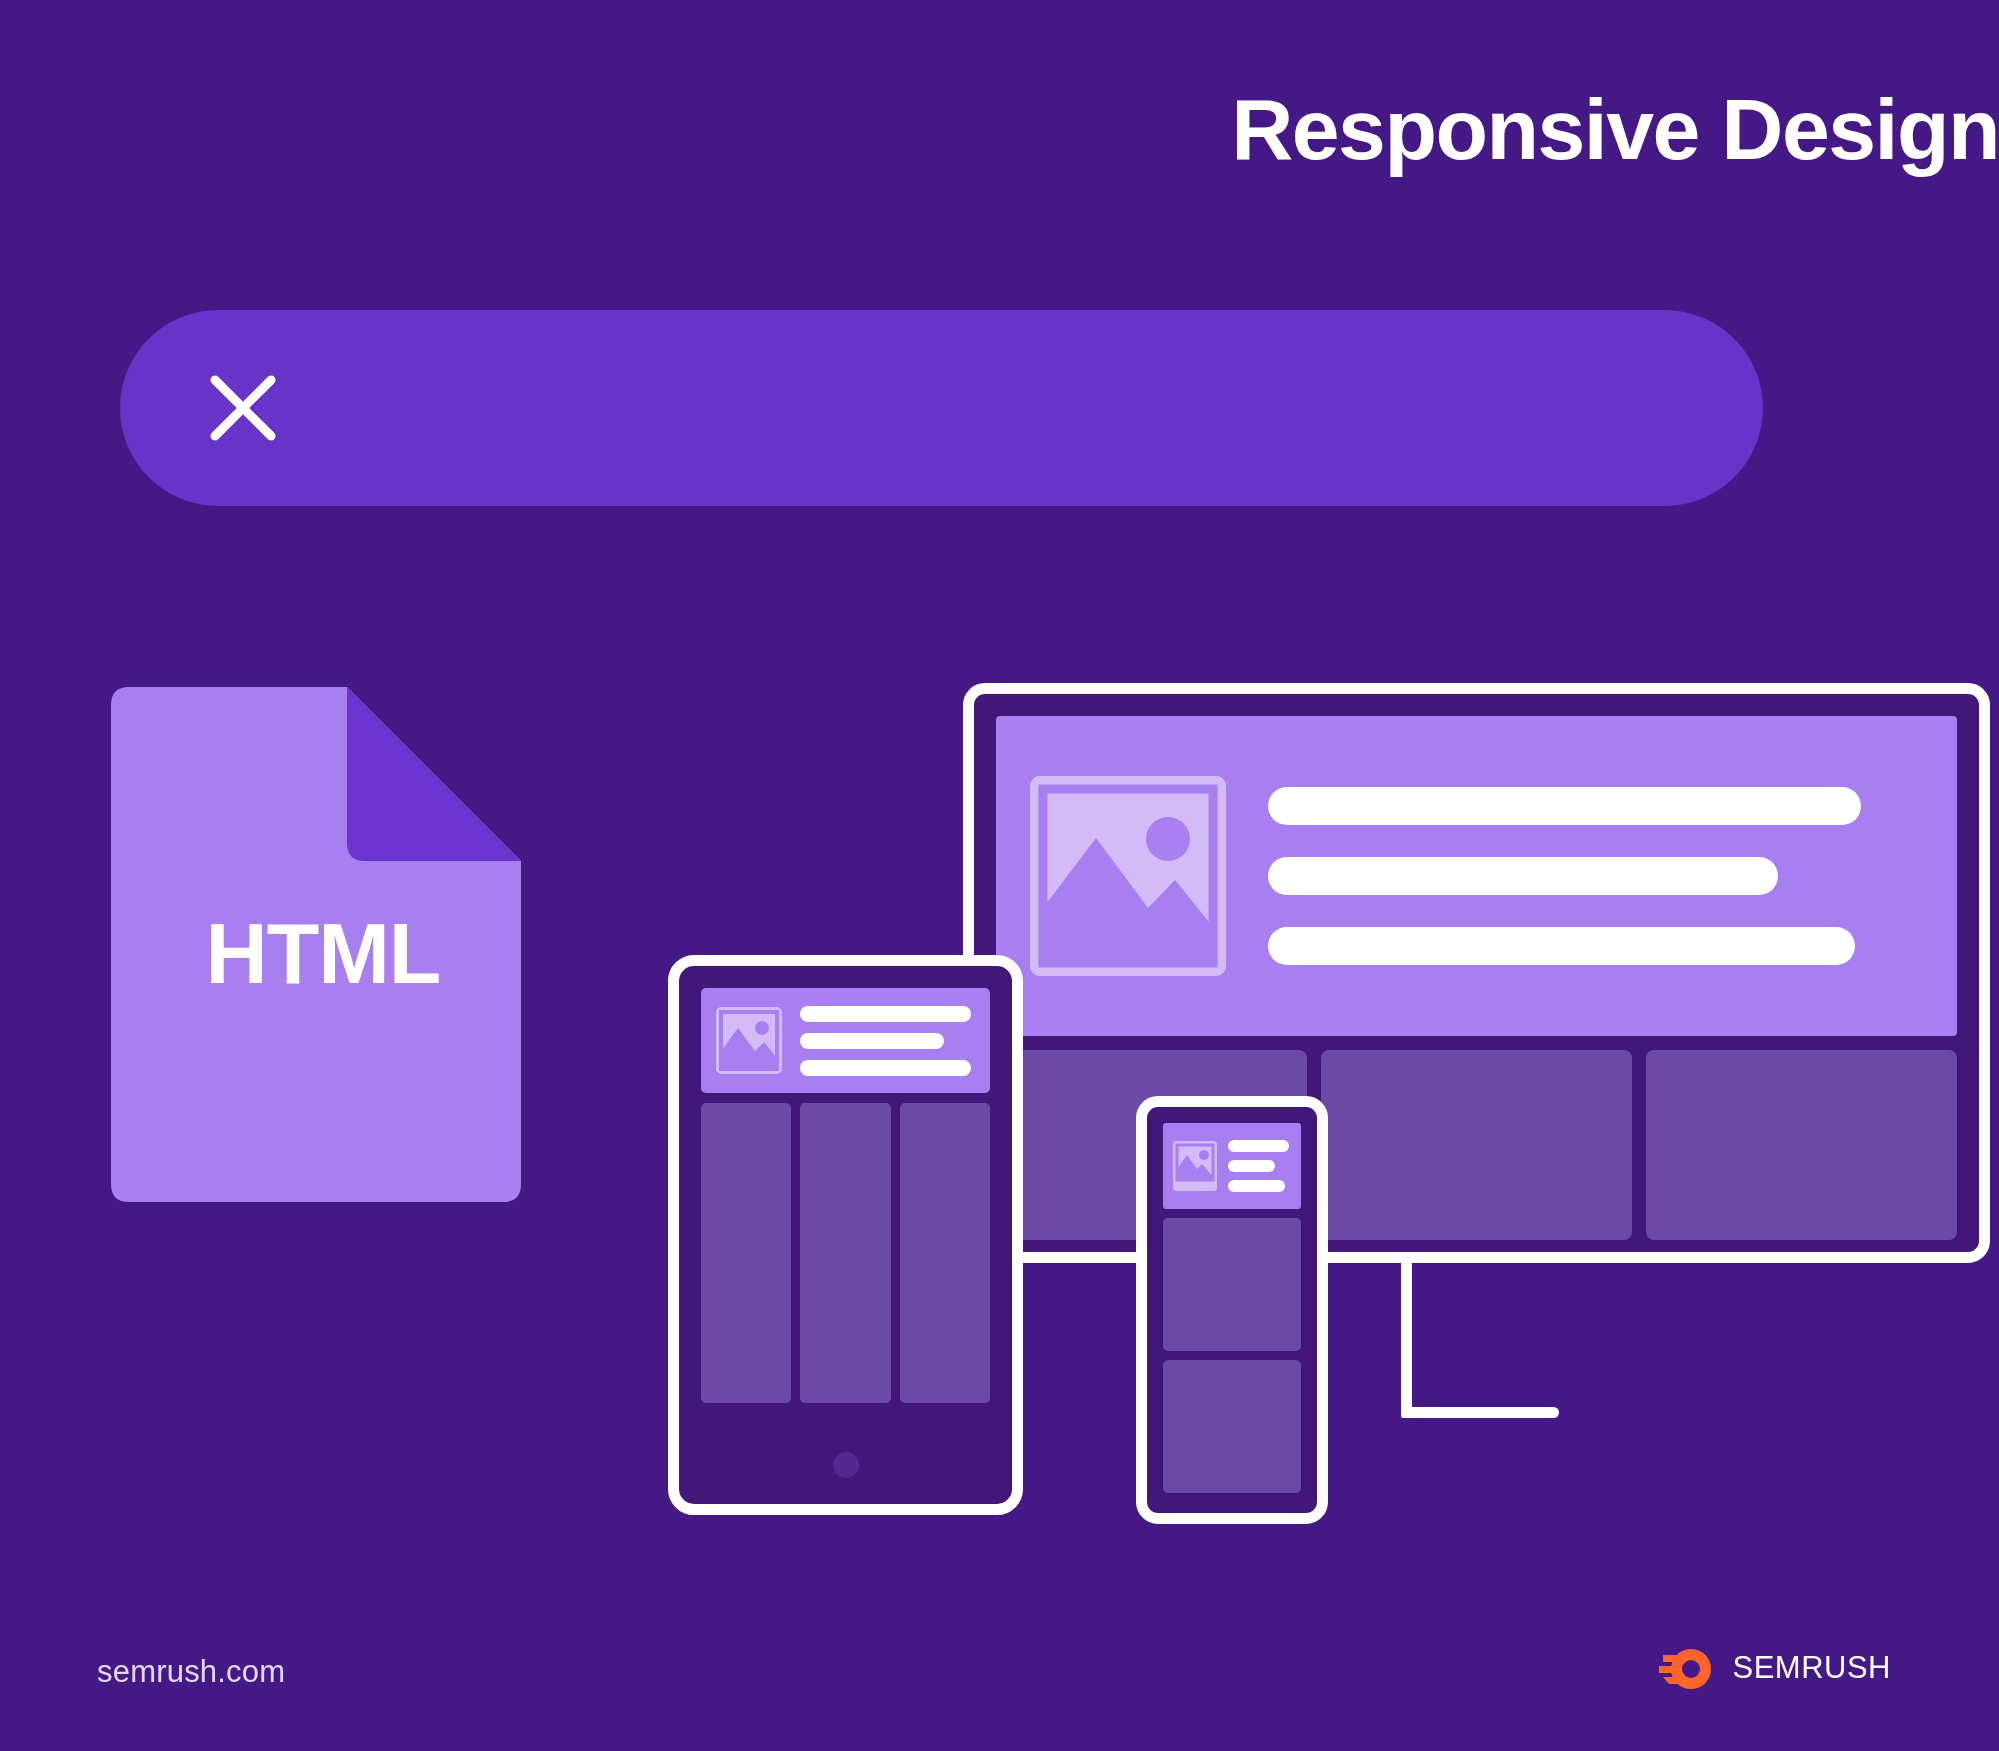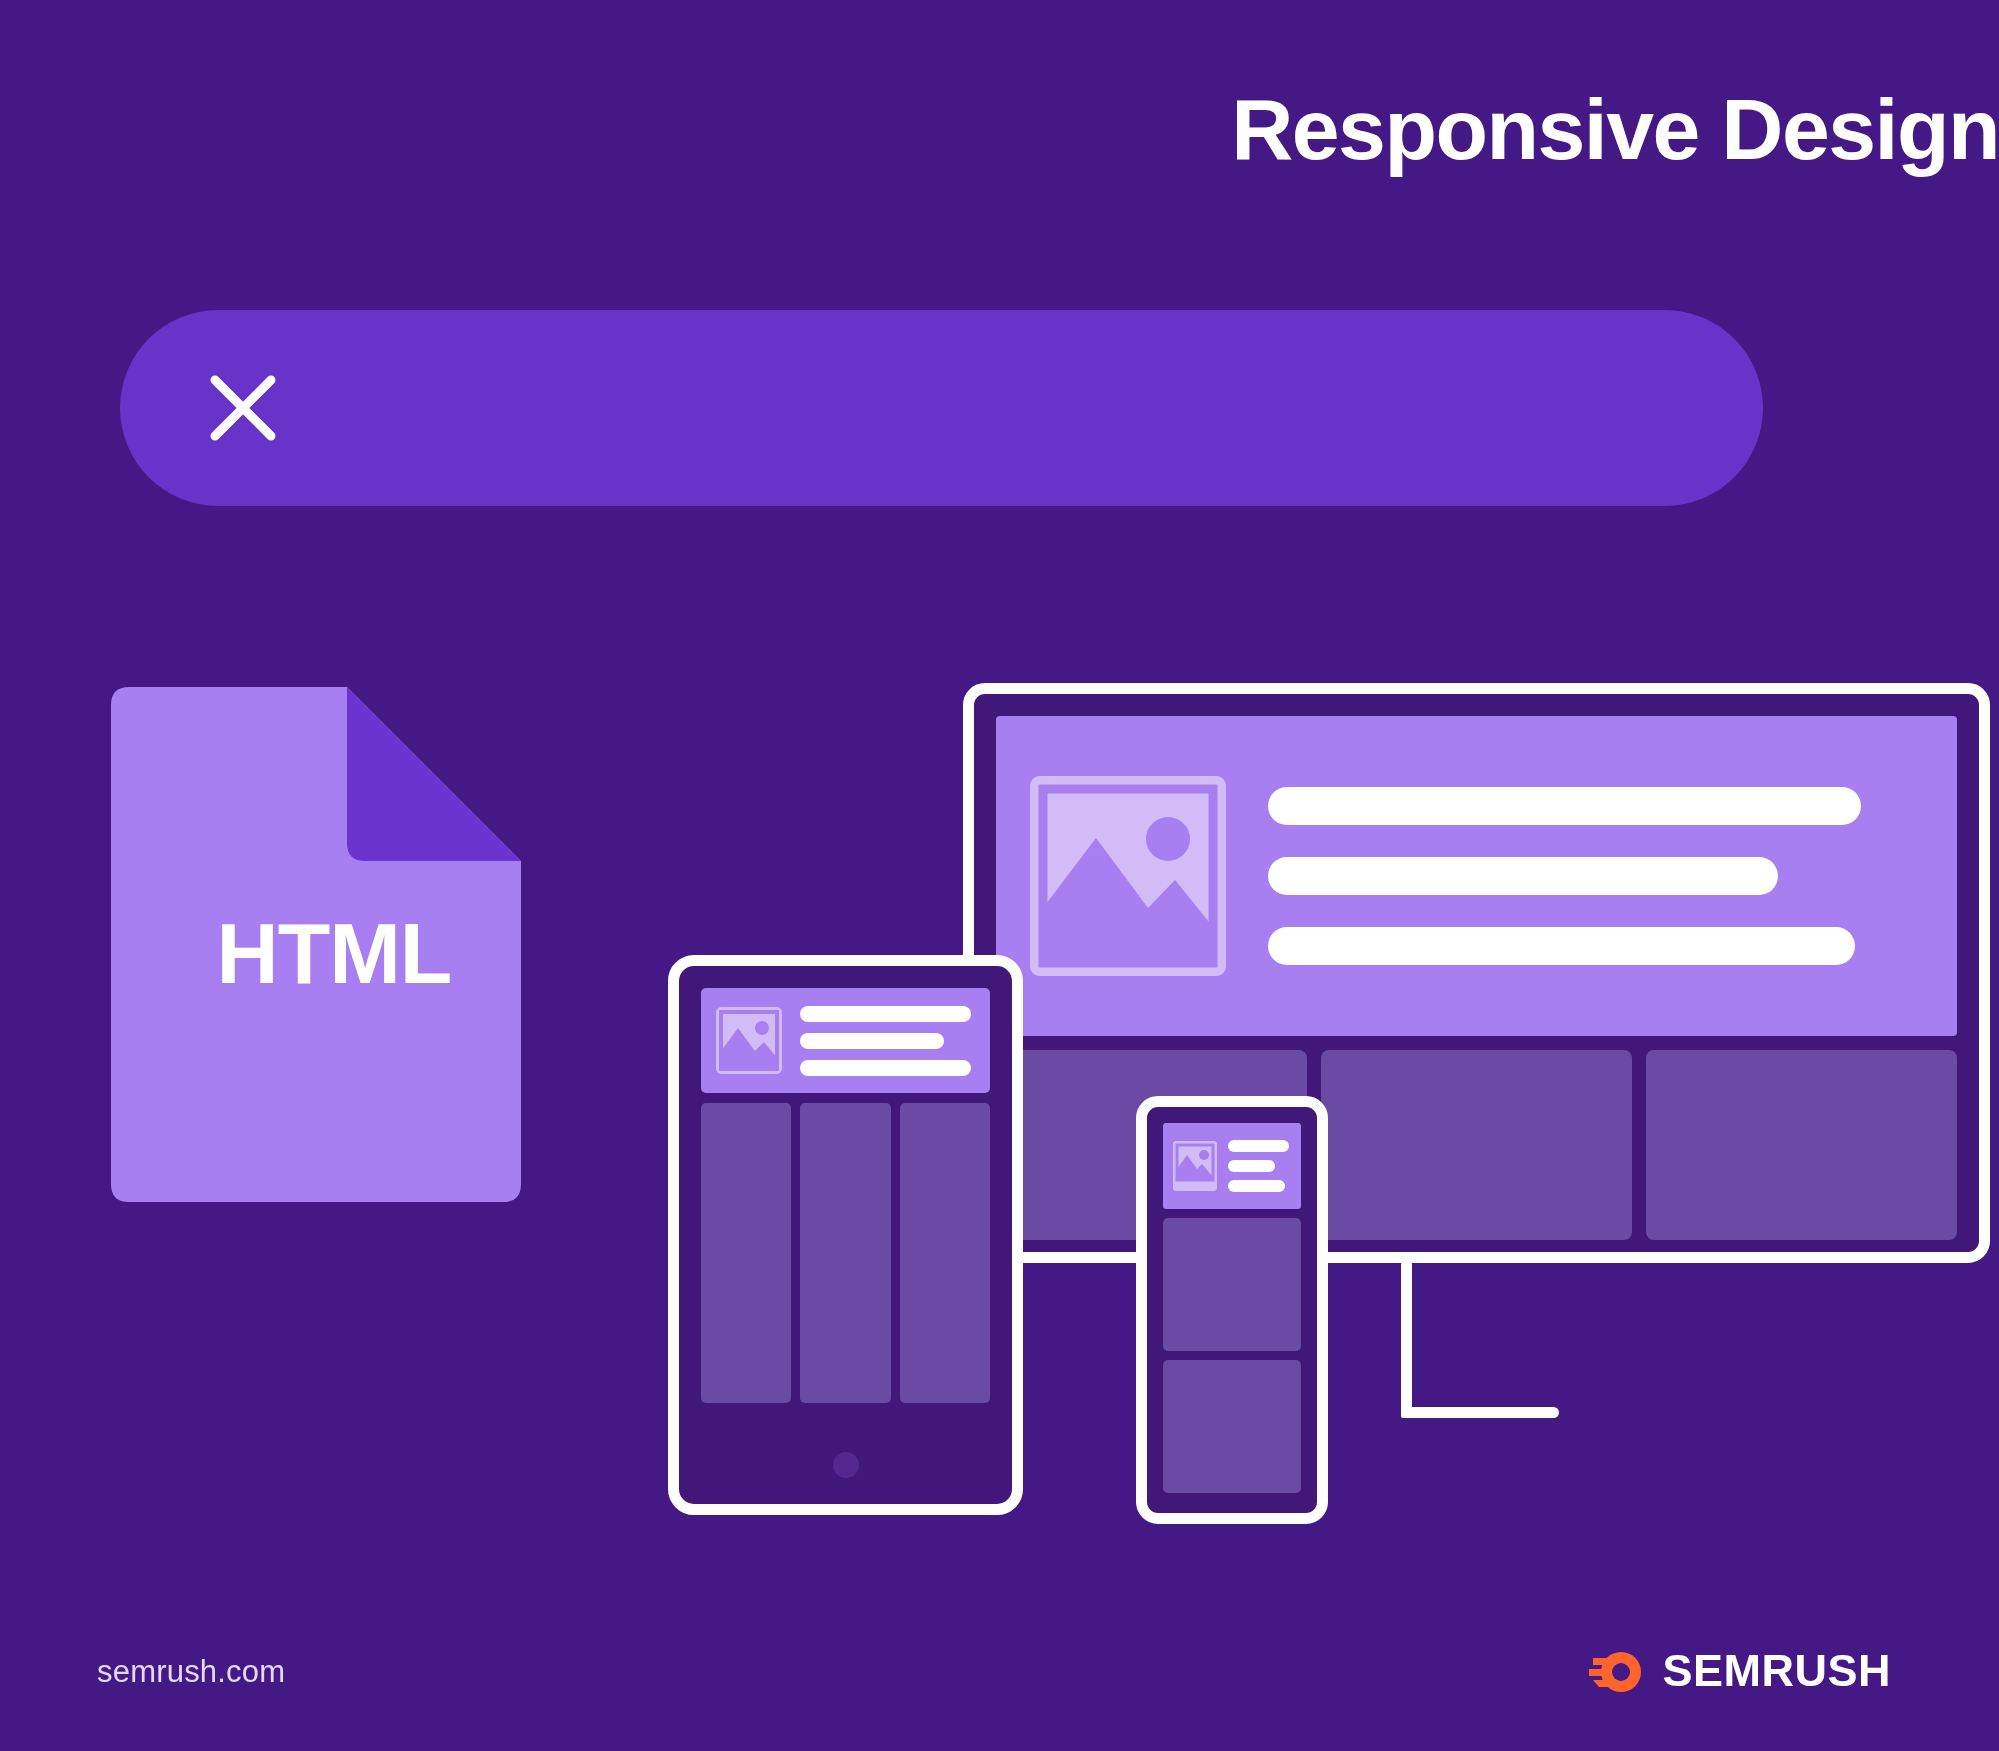--- a/index.html
+++ b/index.html
@@ -77,21 +77,21 @@
   .html-file {
     position: absolute;
     left: 111px;
     top: 687px;
     width: 410px;
     height: 515px;
   }
   .html-file svg { display: block; width: 100%; height: 100%; }
   .html-file-label {
     position: absolute;
-    left: 15px;
+    left: 4px;
     top: 0;
     width: 100%;
     height: 100%;
     display: flex;
     align-items: center;
     justify-content: center;
     color: #ffffff;
     font-size: 86px;
     font-weight: bold;
     letter-spacing: -1px;
@@ -270,22 +270,22 @@
     position: absolute;
     right: 108px;
     top: 1645px;
     display: flex;
     align-items: center;
     gap: 17px;
   }
   .brand-mark svg { display: block; }
   .brand-word {
     color: #ffffff;
-    font-size: 45px;
-    font-weight: bold;
+    font-size: 31px;
+    font-weight: normal;
     letter-spacing: 0.5px;
   }
 </style>
 </head>
 <body>
 
 <h1 class="page-title">Responsive Design</h1>
 
 <div class="search-shell">
   <button class="clear-button">

